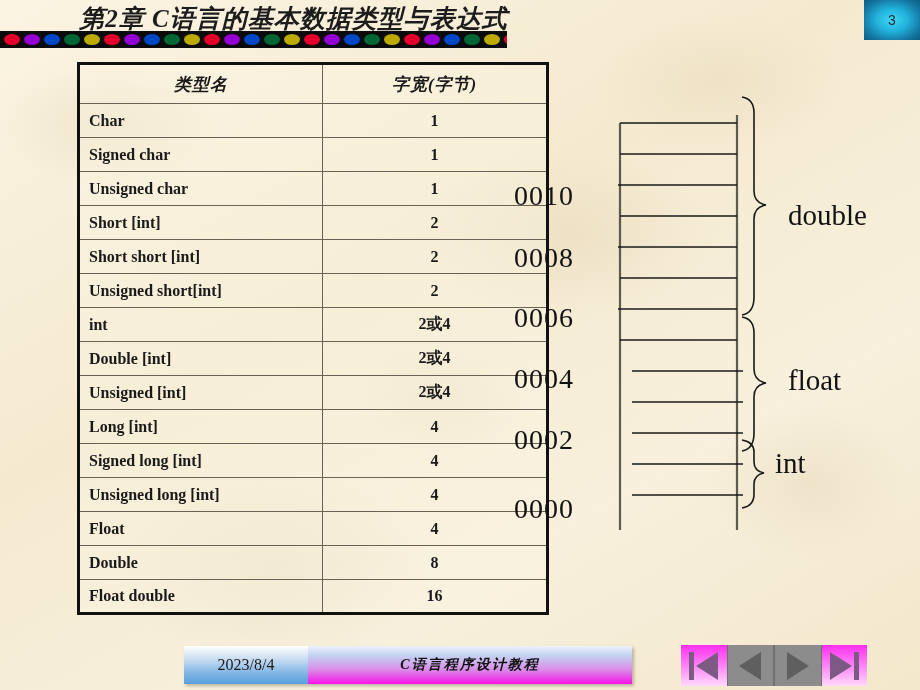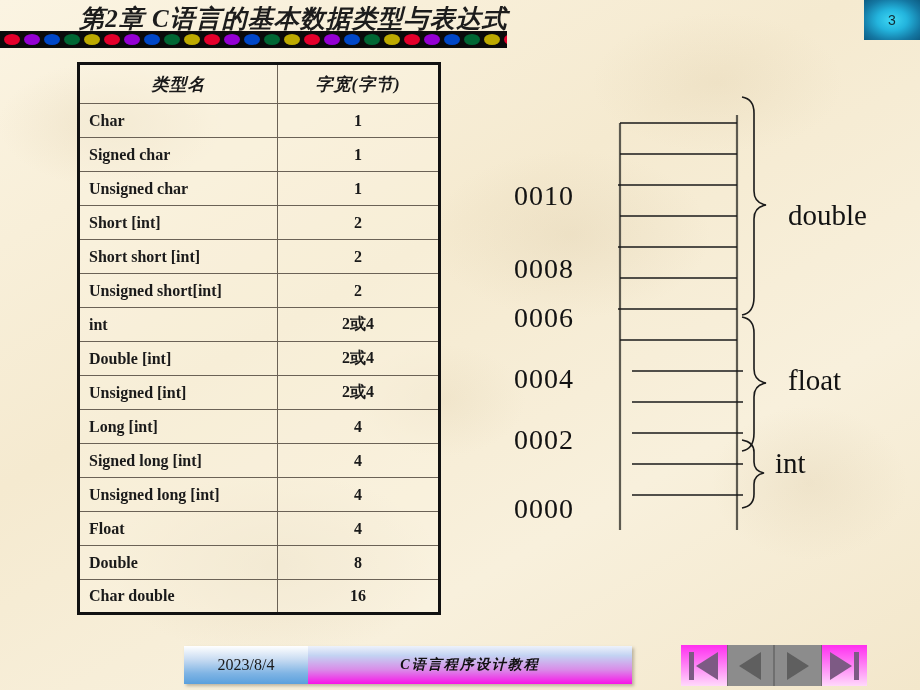--- a/index.html
+++ b/index.html
@@ -85,21 +85,21 @@
     display: flex;
     align-items: center;
     justify-content: center;
   }
 
   
   #types-table {
     position: absolute;
     left: 77px;
     top: 62px;
-    width: 364px;
+    width: 472px;
     border-collapse: collapse;
     border: 3px solid #111;
     background: rgba(252,246,230,0.35);
   }
   #types-table td, #types-table th {
     border: 1px solid #6b6256;
     font-family: "Liberation Serif", serif;
     font-weight: bold;
     color: #1a1a1a;
     padding: 0;
@@ -325,21 +325,21 @@
         </tr>
         <tr>
           <td class="name-cell">Float</td>
           <td class="width-cell">4</td>
         </tr>
         <tr>
           <td class="name-cell">Double</td>
           <td class="width-cell">8</td>
         </tr>
         <tr>
-          <td class="name-cell">Char double</td>
+          <td class="name-cell">Float double</td>
           <td class="width-cell">16</td>
         </tr>
       </tbody>
   </table>
 
   <div id="memory-diagram">
     <svg width="420" height="460" viewBox="0 0 420 460">
       <g stroke="#1a1a1a" fill="none">
         <line x1="120" y1="38" x2="120" y2="445" stroke-width="2.2" stroke="#5d5a50"></line>
         <line x1="237" y1="30" x2="237" y2="445" stroke-width="2.2" stroke="#5d5a50"></line>
@@ -358,21 +358,21 @@
         <line x1="132" y1="410" x2="243" y2="410" stroke-width="1.7"></line>
       </g>
       <g fill="none" stroke="#1a1a1a" stroke-width="1.6">
         <path d="M242 12 q12 2 12 16 v78 q0 12 12 14 q-12 2 -12 14 v78 q0 16 -12 18"></path>
         <path d="M242 232 q12 2 12 16 v36 q0 12 12 14 q-12 2 -12 14 v36 q0 16 -12 18"></path>
         <path d="M242 355 q12 2 12 12 v10 q0 9 10 11 q-10 2 -10 11 v10 q0 12 -12 14"></path>
       </g>
     </svg>
 
     <div class="addr-label" style="left:14px; top:95px;">0010</div>
-    <div class="addr-label" style="left:14px; top:168px;">0008</div>
+    <div class="addr-label" style="left:14px; top:157px;">0008</div>
     <div class="addr-label" style="left:14px; top:217px;">0006</div>
     <div class="addr-label" style="left:14px; top:278px;">0004</div>
     <div class="addr-label" style="left:14px; top:339px;">0002</div>
     <div class="addr-label" style="left:14px; top:408px;">0000</div>
 
     <div class="type-label" style="left:288px; top:114px;">double</div>
     <div class="type-label" style="left:288px; top:279px;">float</div>
     <div class="type-label" style="left:275px; top:362px;">int</div>
   </div>
 

